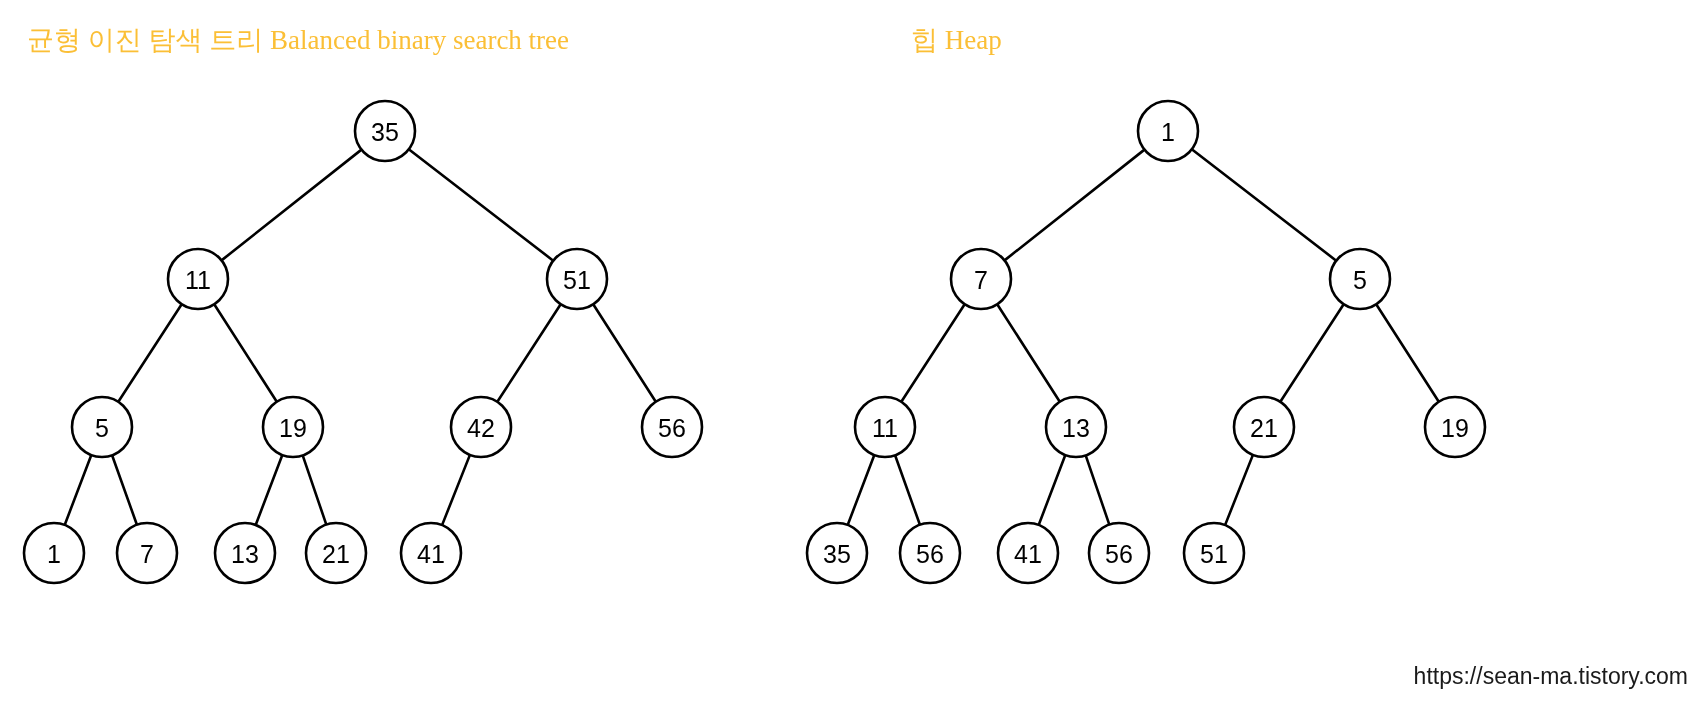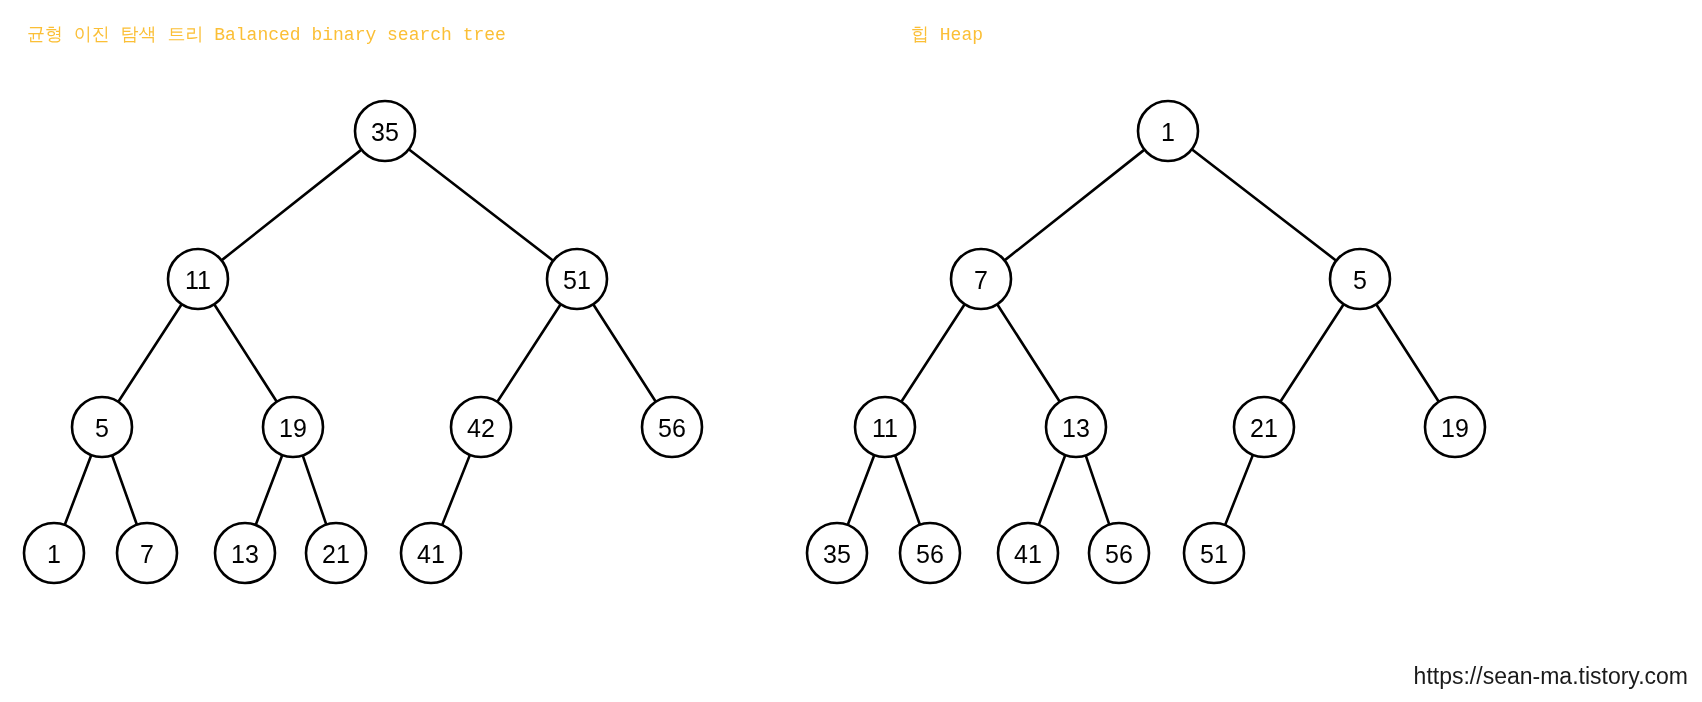--- a/index.html
+++ b/index.html
@@ -15,22 +15,22 @@
     overflow: hidden;
   }
   .canvas {
     position: absolute;
     left: 0; top: 0;
     width: 1702px;
     height: 702px;
   }
   .panel-title {
     position: absolute;
-    font-family: Liberation Mono, monospace;
-    font-size: 18px;
+    font-family: Liberation Serif, serif;
+    font-size: 27px;
     font-weight: 400;
     white-space: nowrap;
     letter-spacing: 0px;
   }
   #title-bst { left: 27px; top: 22px; }
   #title-heap { left: 911px; top: 22px; text-align: center; }
 
   .tree-svg {
     position: absolute;
     top: 0;

